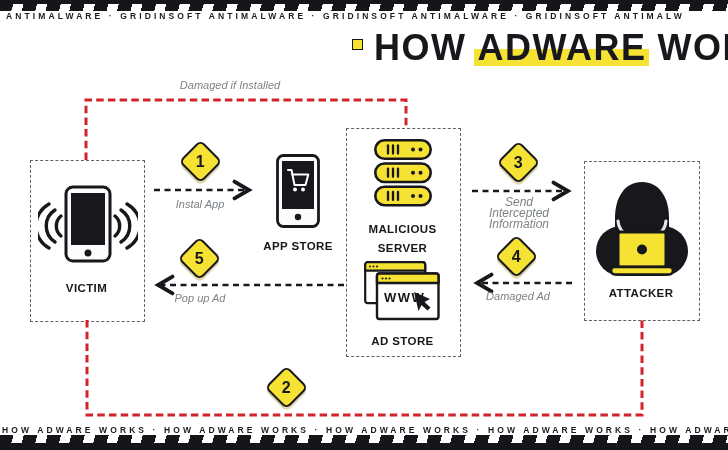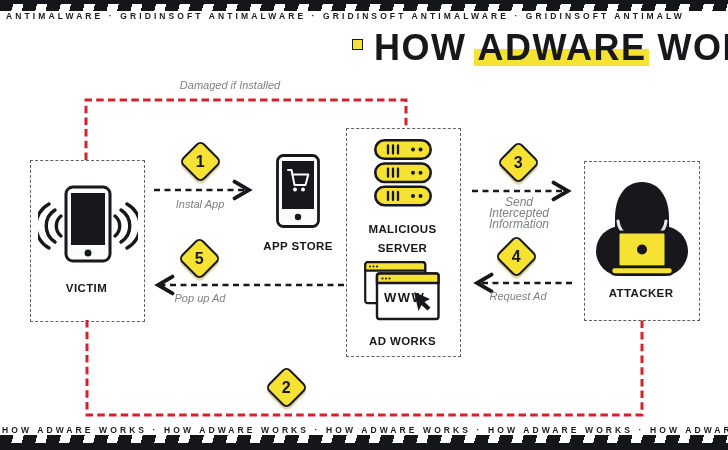--- a/index.html
+++ b/index.html
@@ -171,29 +171,29 @@
     <path d="M24,43 C25,57 41,62 48,62 C55,62 71,57 72,43" fill="none" stroke="#e4e7e9" stroke-width="3.2" stroke-linecap="round"></path>
     <rect x="24" y="54" width="48" height="35" rx="2.5" fill="#f5e233" stroke="#17171c" stroke-width="3"></rect>
     <circle cx="48" cy="71.5" r="5" fill="#17171c"></circle>
     <rect x="17" y="89" width="62" height="7.5" rx="3.7" fill="#f5e233" stroke="#17171c" stroke-width="2.5"></rect>
   </svg>
 
   <div class="nodelabel lb-victim">VICTIM</div>
   <div class="nodelabel lb-appstore">APP STORE</div>
   <div class="nodelabel lb-malicious">MALICIOUS
 SERVER</div>
-  <div class="nodelabel lb-adserver">AD WORKS</div>
+  <div class="nodelabel lb-adserver">AD STORE</div>
   <div class="nodelabel lb-attacker">ATTACKER</div>
 
   <div class="caption cp-damaged">Damaged if Installed</div>
   <div class="caption cp-install">Instal App</div>
   <div class="caption cp-send">Send
 Intercepted
 Information</div>
-  <div class="caption cp-request">Request Ad</div>
+  <div class="caption cp-request">Damaged Ad</div>
   <div class="caption cp-popup">Pop up Ad</div>
 
   <div class="diamond d1">
       <span>1</span>
     </div>
   <div class="diamond d2">
       <span>2</span>
     </div>
   <div class="diamond d3">
       <span>3</span>

